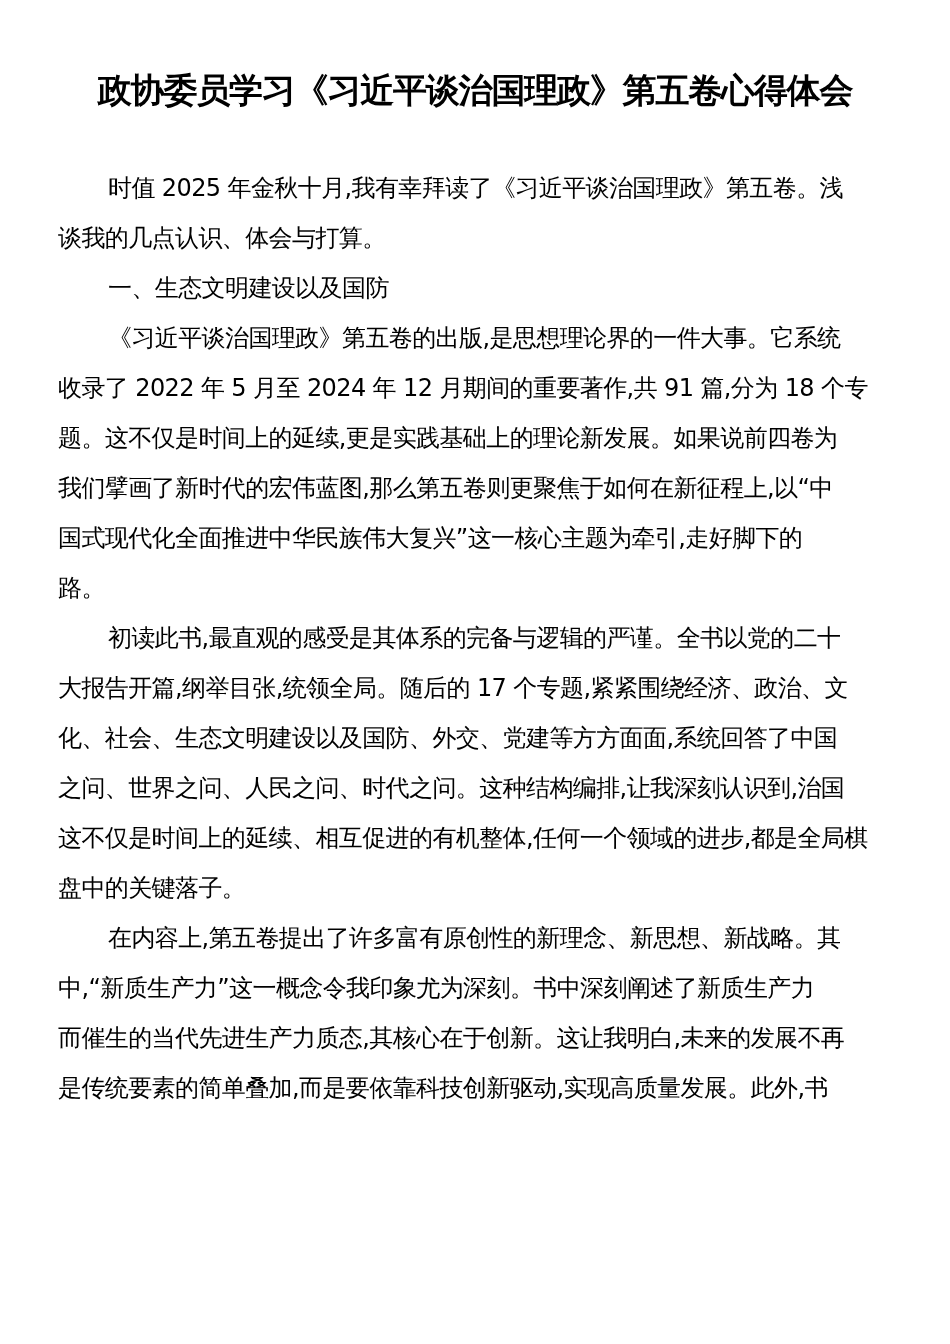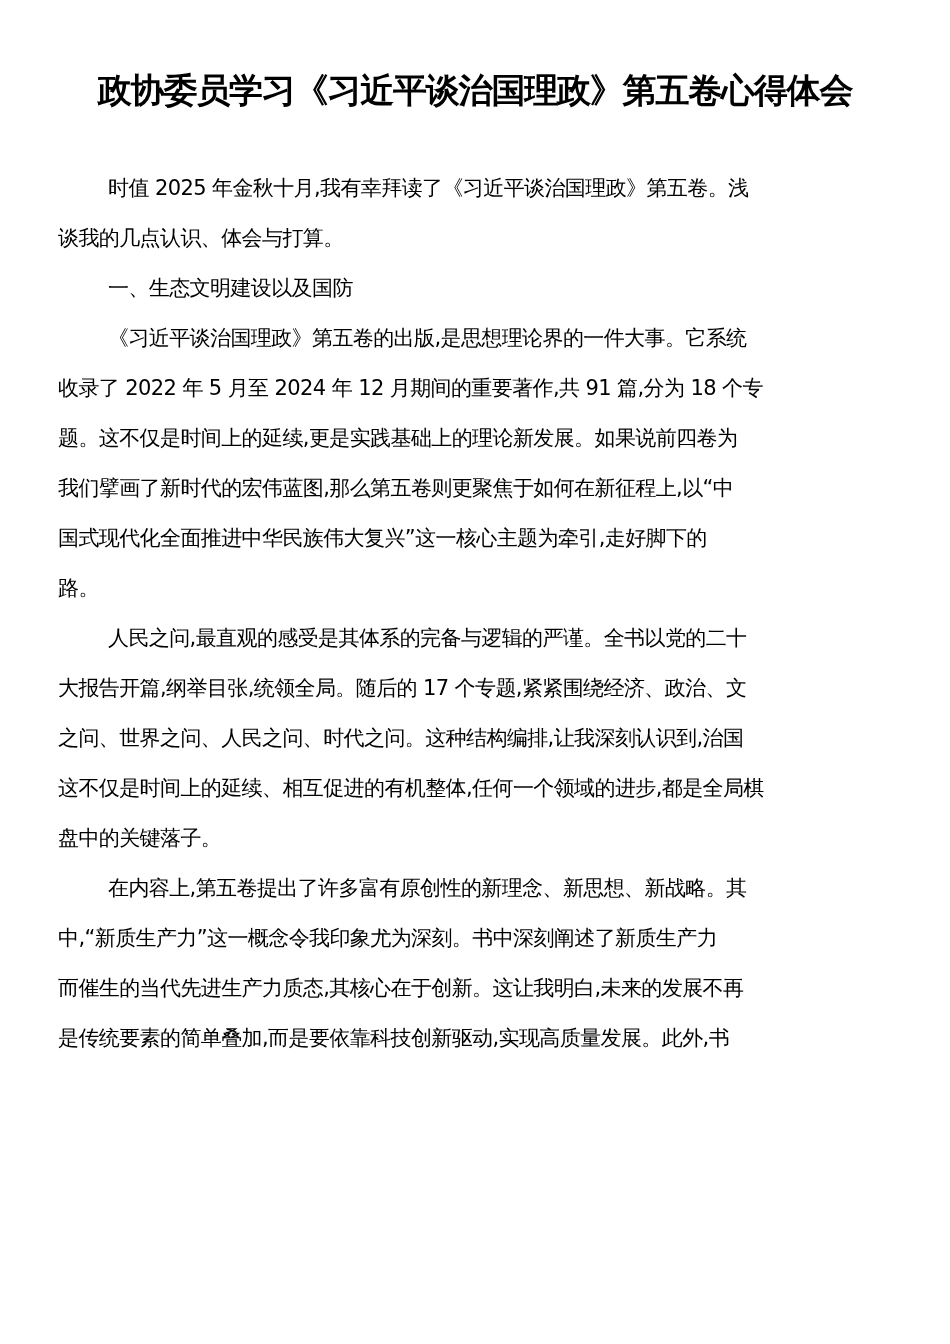--- a/index.html
+++ b/index.html
@@ -70,31 +70,32 @@
     <div class="para-block">
       <span class="line first">《习近平谈治国理政》第五卷的出版,是思想理论界的一件大事。它系统</span>
       <span class="line">收录了 2022 年 5 月至 2024 年 12 月期间的重要著作,共 91 篇,分为 18 个专</span>
       <span class="line">题。这不仅是时间上的延续,更是实践基础上的理论新发展。如果说前四卷为</span>
       <span class="line">我们擘画了新时代的宏伟蓝图,那么第五卷则更聚焦于如何在新征程上,以“中</span>
       <span class="line">国式现代化全面推进中华民族伟大复兴”这一核心主题为牵引,走好脚下的</span>
       <span class="line">路。</span>
     </div>
 
     <div class="para-block">
-      <span class="line first">人民之问,最直观的感受是其体系的完备与逻辑的严谨。全书以党的二十</span>
+      <span class="line first">初读此书,最直观的感受是其体系的完备与逻辑的严谨。全书以党的二十</span>
       <span class="line">大报告开篇,纲举目张,统领全局。随后的 17 个专题,紧紧围绕经济、政治、文</span>
+      <span class="line">化、社会、生态文明建设以及国防、外交、党建等方方面面,系统回答了中国</span>
       <span class="line">之问、世界之问、人民之问、时代之问。这种结构编排,让我深刻认识到,治国</span>
       <span class="line">这不仅是时间上的延续、相互促进的有机整体,任何一个领域的进步,都是全局棋</span>
       <span class="line">盘中的关键落子。</span>
     </div>
 
     <div class="para-block">
       <span class="line first">在内容上,第五卷提出了许多富有原创性的新理念、新思想、新战略。其</span>
       <span class="line">中,“新质生产力”这一概念令我印象尤为深刻。书中深刻阐述了新质生产力</span>
       <span class="line">而催生的当代先进生产力质态,其核心在于创新。这让我明白,未来的发展不再</span>
       <span class="line">是传统要素的简单叠加,而是要依靠科技创新驱动,实现高质量发展。此外,书</span>
     </div>
   </div>
 </div>
 
 <style>
-  .para-block { font-size: 21px; line-height: 50px; letter-spacing: -0.6px; }
+  .para-block { font-size: 24px; line-height: 50px; letter-spacing: -0.6px; }
 </style>
 
 </body></html>

